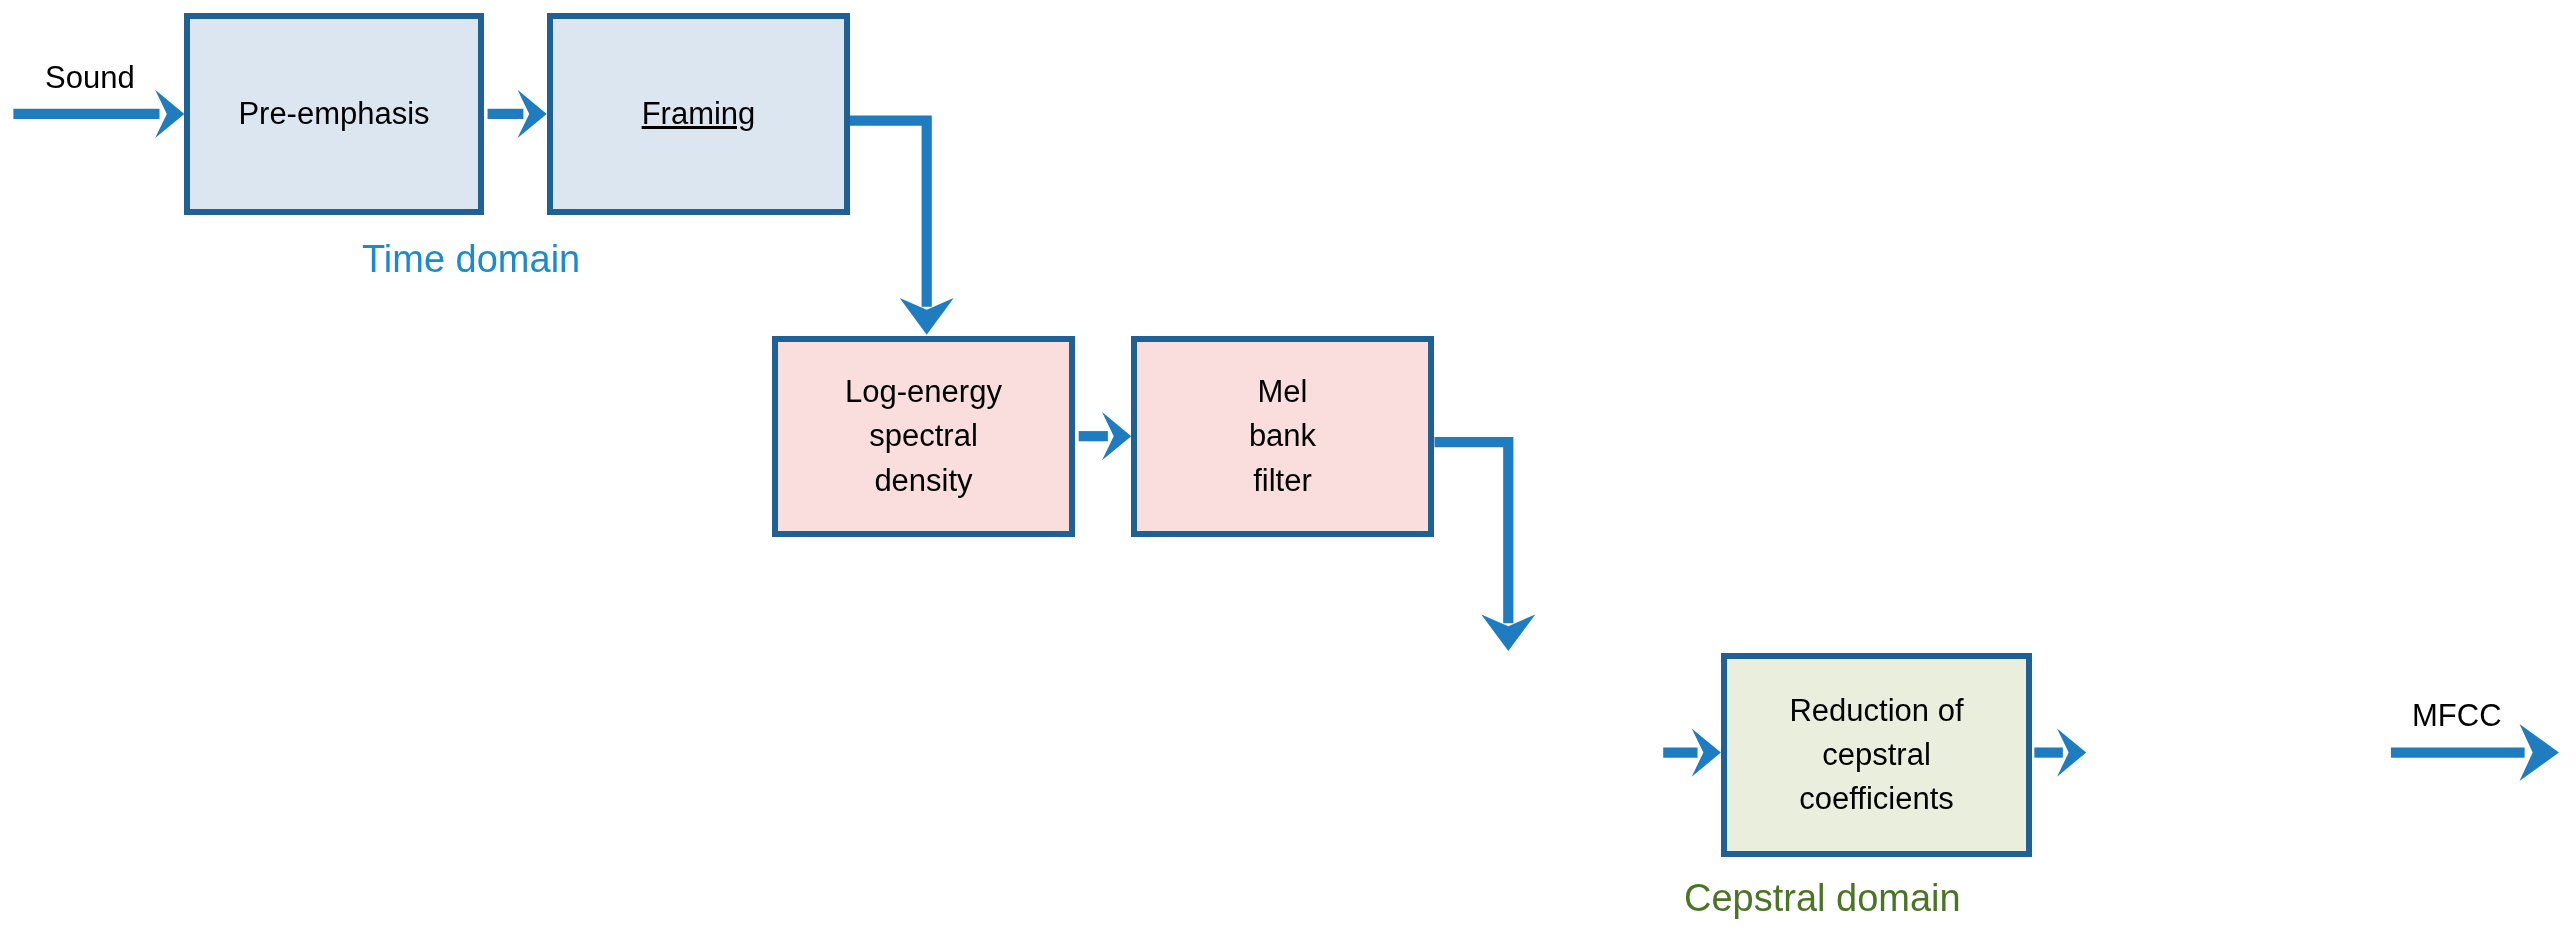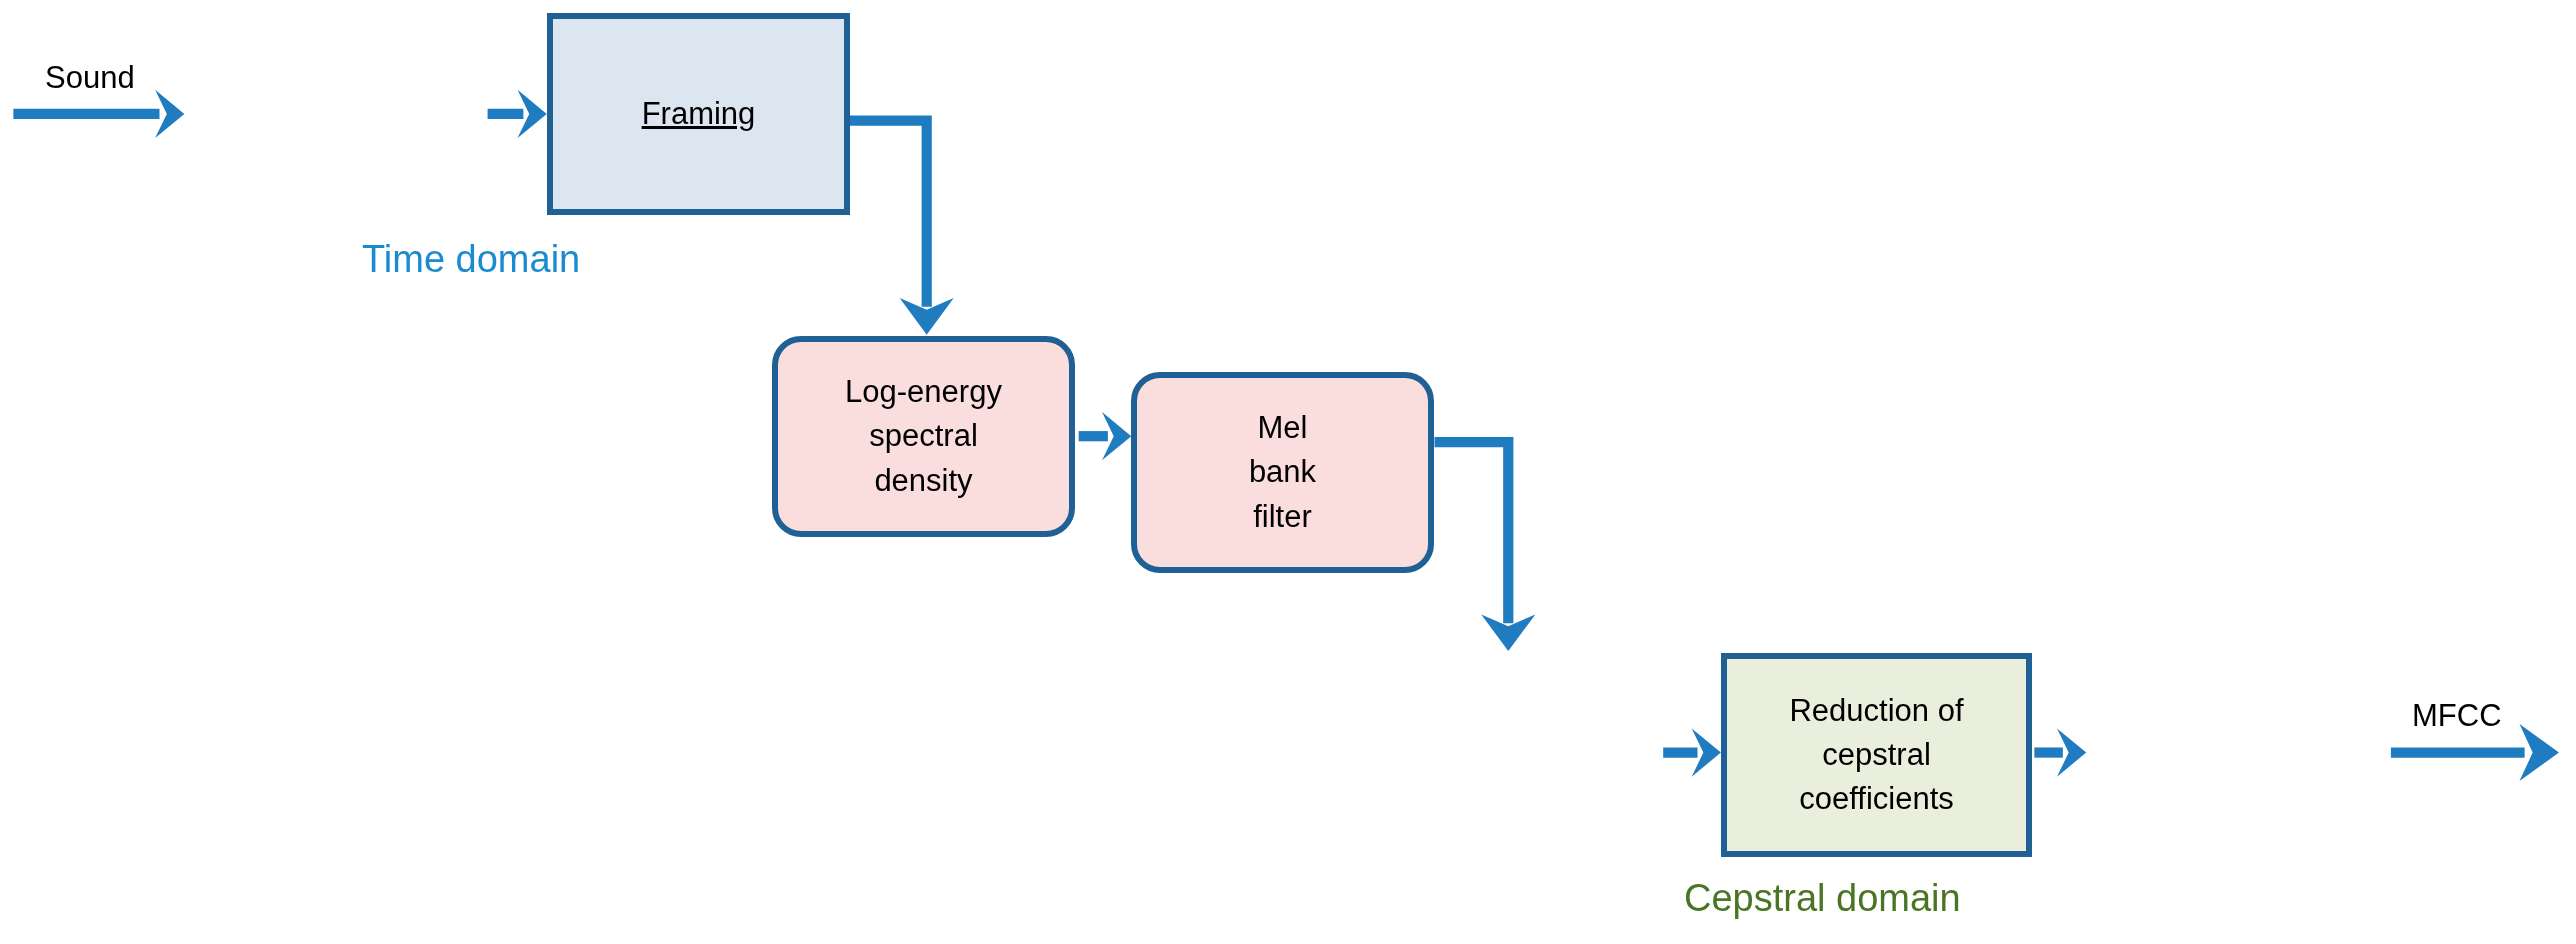--- a/index.html
+++ b/index.html
@@ -22,21 +22,21 @@
     display: flex;
     align-items: center;
     justify-content: center;
     text-align: center;
     color: #000000;
     font-size: 31px;
     line-height: 1.42;
     font-family: "Liberation Sans", sans-serif;
   }
   .node.blue  { background: #dce6f1; }
-  .node.pink  { background: #fadddd; border-radius: 29px; }
+  .node.pink  { background: #fadddd; }
   .node.green { background: #eaeedd; }
   .node .node-label { display: block; white-space: pre-line; padding: 0 4.4px; }
 
   .domain-label {
     position: absolute;
     font-size: 38px;
     white-space: nowrap;
     font-family: "Liberation Sans", sans-serif;
   }
 
@@ -101,32 +101,35 @@
 
     <g>
       <line x1="3272" y1="1030" x2="3455" y2="1030" stroke="#1f7cc0" stroke-width="14"></line>
       <path d="M 3448 991 L 3502 1030 L 3448 1069 L 3466 1030 Z" fill="#1f7cc0"></path>
     </g>
   </svg>
 
   <div class="io-label" style="left:45px; top:60px;">Sound</div>
   <div class="io-label" style="left:2412px; top:698px;">MFCC</div>
 
+  <div class="node blue" style="left:184px; top:13px; width:300px; height:202px;">
+    <span class="node-label">Pre-emphasis</span>
+  </div>
 
   <div class="node blue" style="left:547px; top:13px; width:303px; height:202px;text-decoration:underline;">
     <span class="node-label">Framing</span>
   </div>
 
   <div class="node pink" style="left:772px; top:336px; width:303px; height:201px;">
     <span class="node-label">Log-energy
 spectral
 density</span>
   </div>
 
-  <div class="node pink" style="left:1131px; top:336px; width:303px; height:201px;margin-top:36px;">
+  <div class="node pink" style="left:1131px; top:336px; width:303px; height:201px;">
     <span class="node-label">Mel
 bank
 filter</span>
   </div>
 
 
   <div class="node green" style="left:1721px; top:653px; width:311px; height:204px;">
     <span class="node-label">Reduction of
 cepstral
 coefficients</span>

